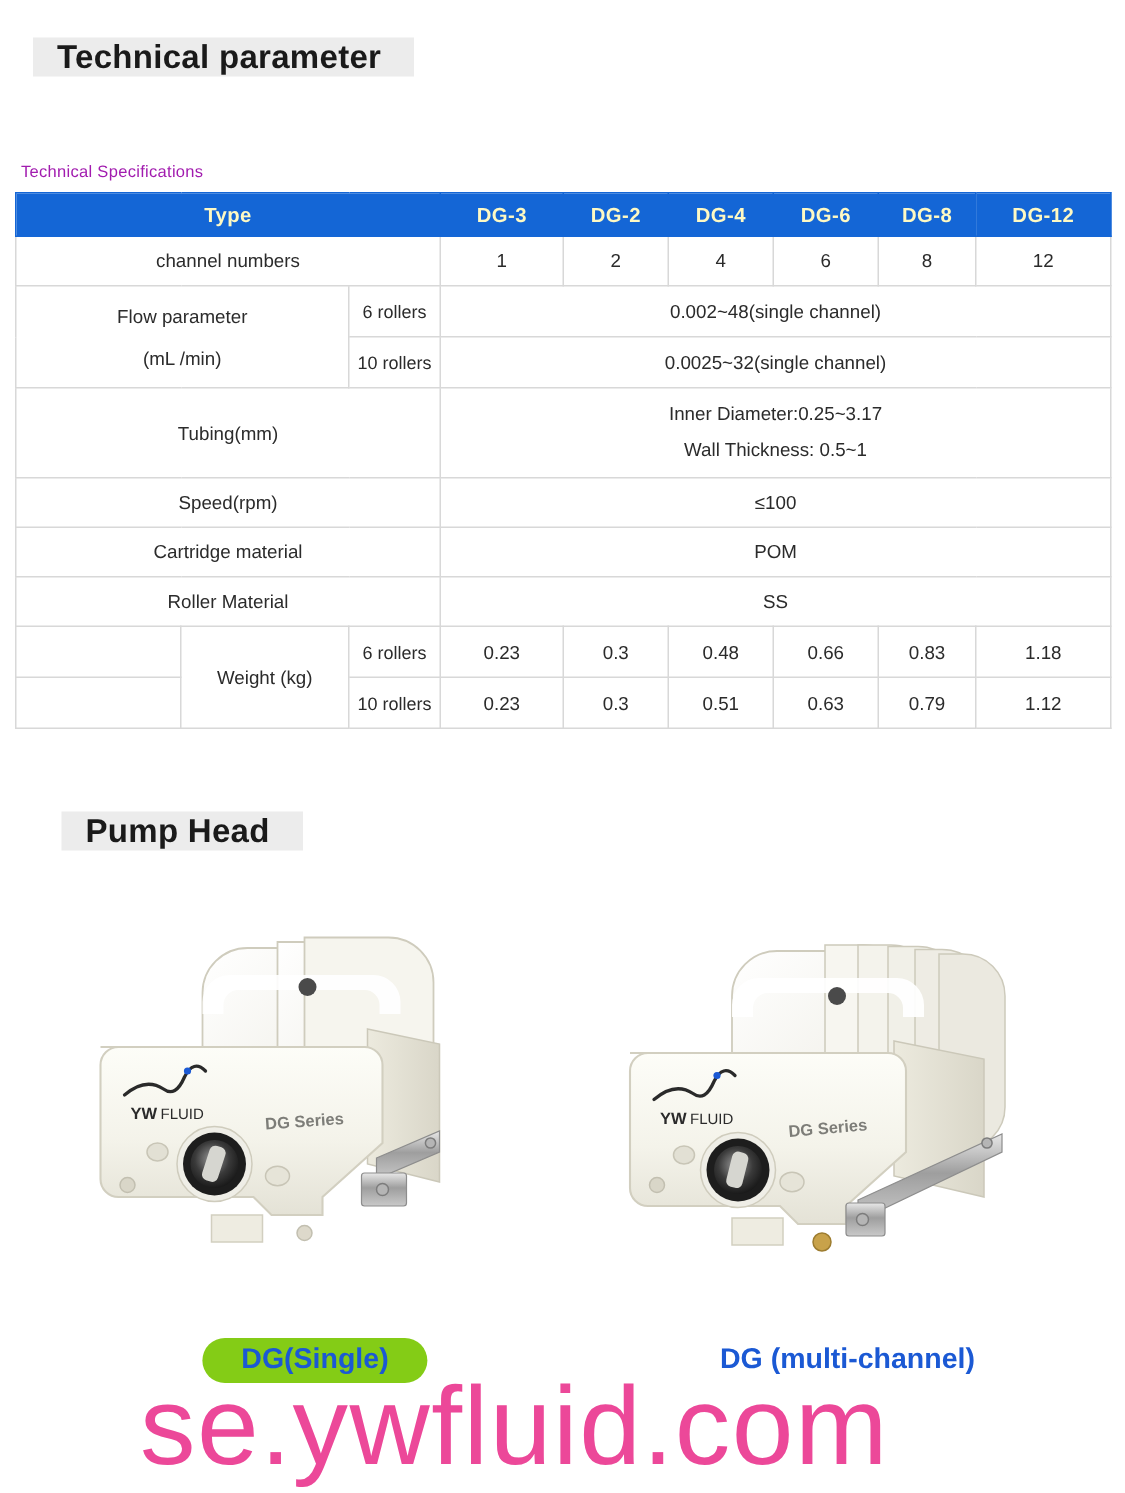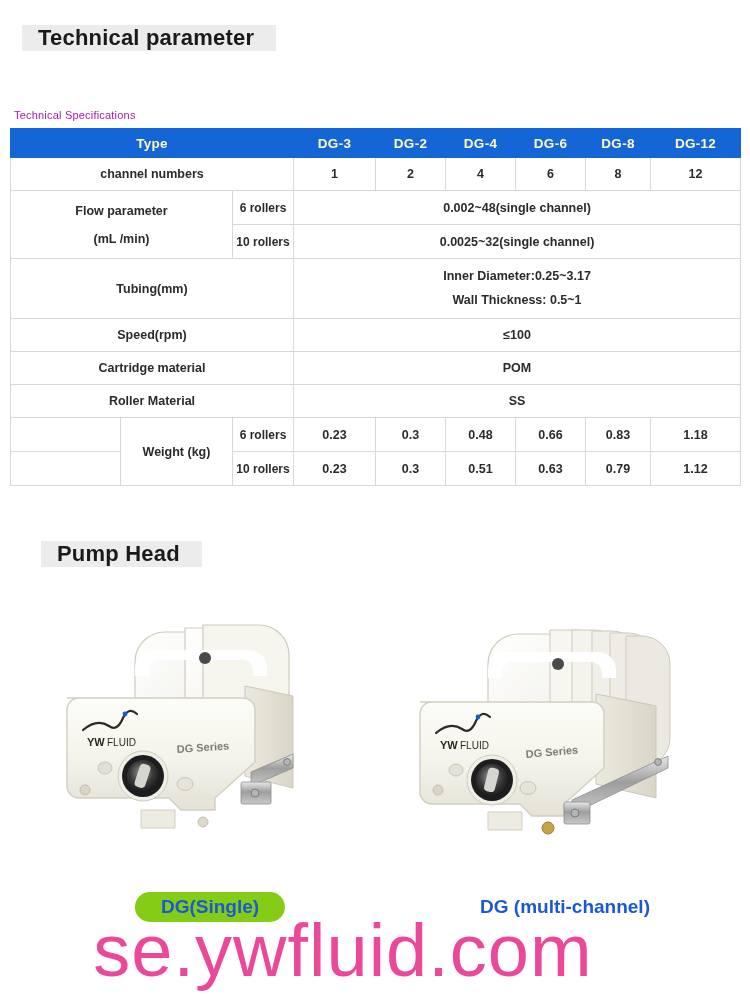--- a/index.html
+++ b/index.html
@@ -62,21 +62,21 @@
     border-collapse: collapse;
     table-layout: fixed;
     font-size: 12.5px;
     color: #2b2b2b;
   }
   .spec-table td, .spec-table th {
     border: 1px solid #d8d8d8;
     text-align: center;
     vertical-align: middle;
     padding: 0 2px;
-    font-weight: bold;
+    font-weight: normal;
   }
   .spec-table thead th {
     background: #1466d6;
     color: #fef9c3;
     font-weight: bold;
     font-size: 13.5px;
     height: 28px;
     border-color: #1466d6;
     letter-spacing: .3px;
   }

